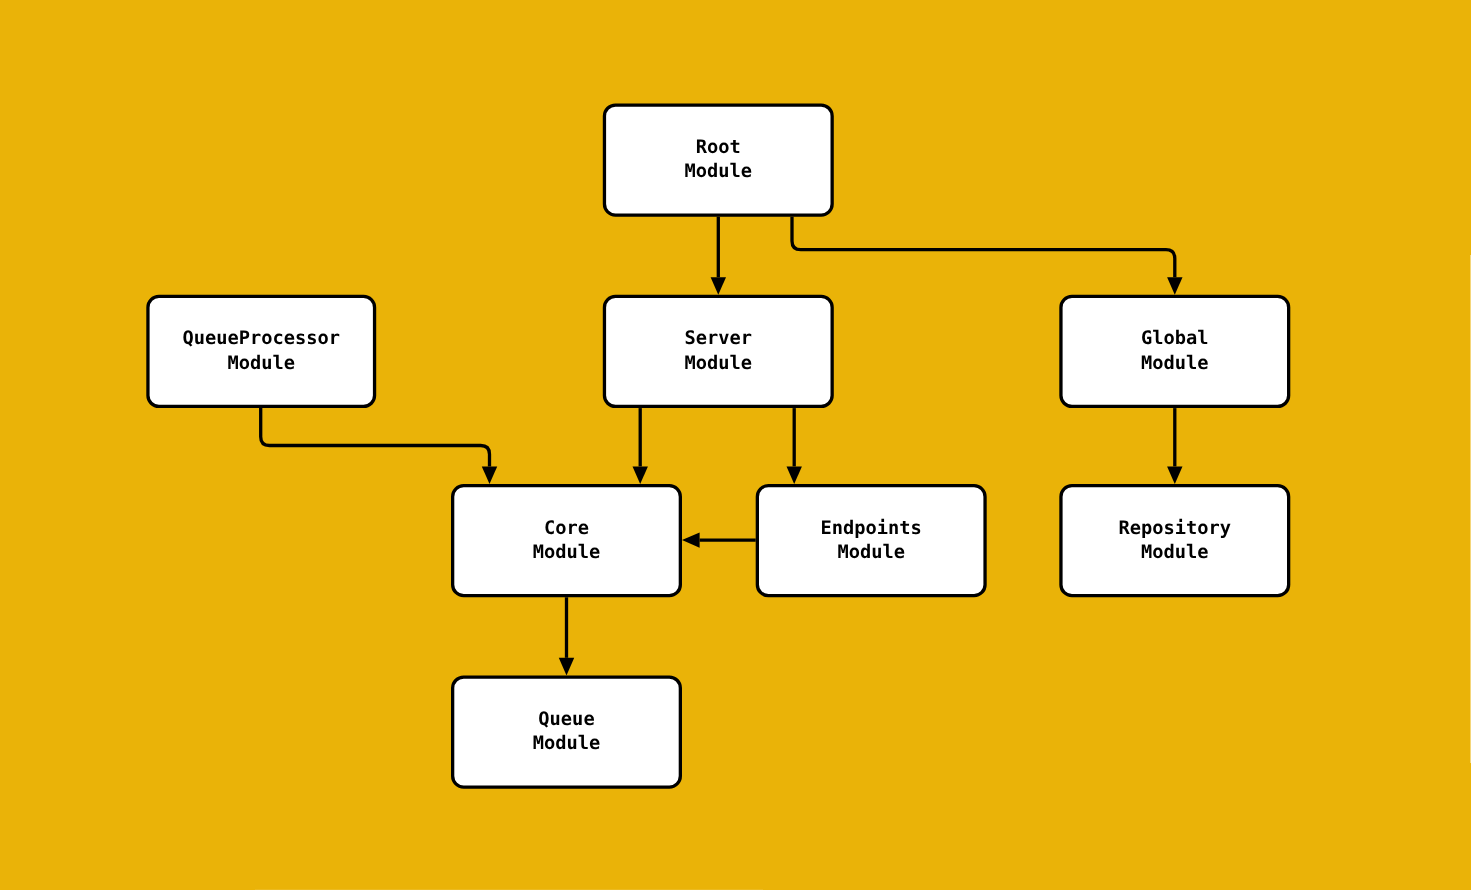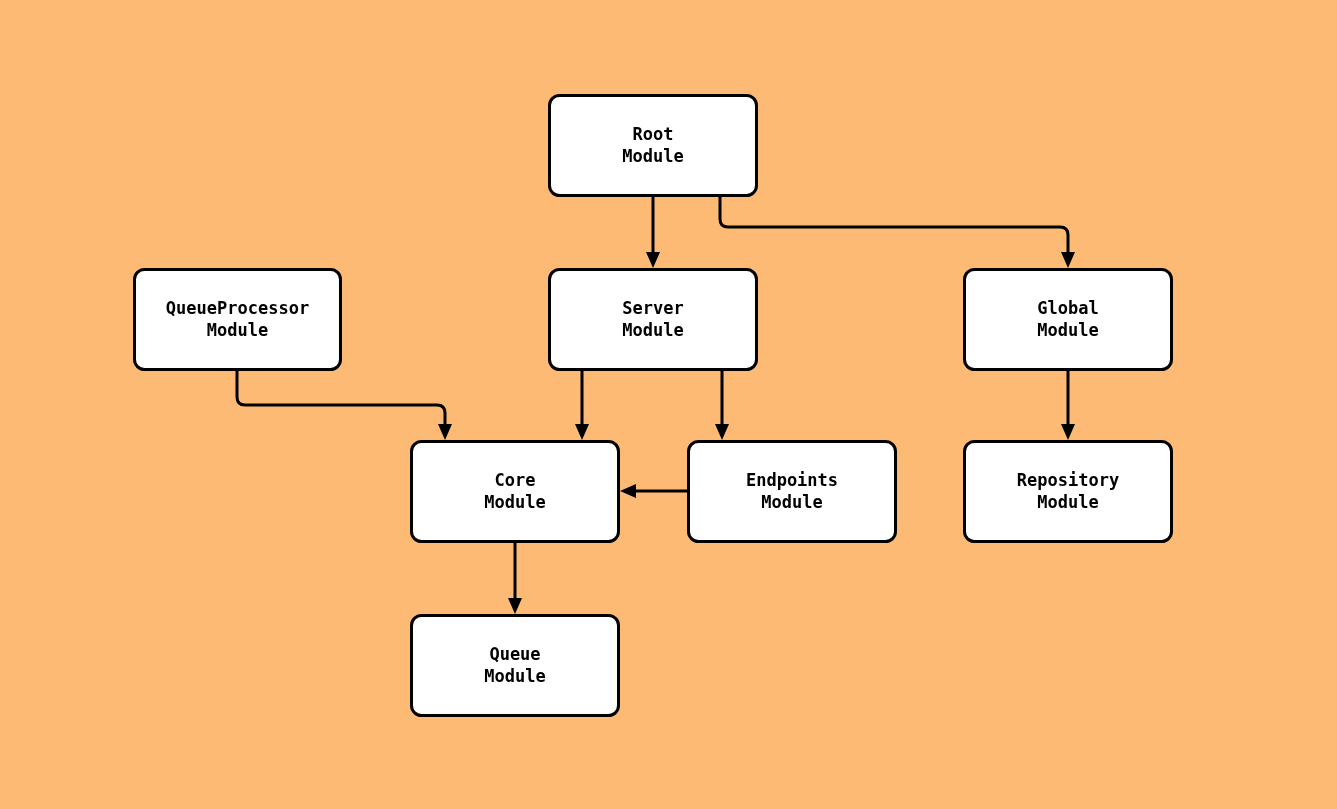--- a/index.html
+++ b/index.html
@@ -11,21 +11,21 @@
   body {
     width: 1337px;
     height: 809px;
     overflow: hidden;
     font-family: "DejaVu Sans Mono", "Liberation Mono", monospace;
   }
   #diagram-root {
     position: relative;
     width: 1337px;
     height: 809px;
-    background: #fdba74;
+    background: #eab308;
   }
   svg.diagram-canvas {
     display: block;
     width: 1337px;
     height: 809px;
   }
   .node-box {
     fill: #ffffff;
     stroke: #000000;
     stroke-width: 3;

